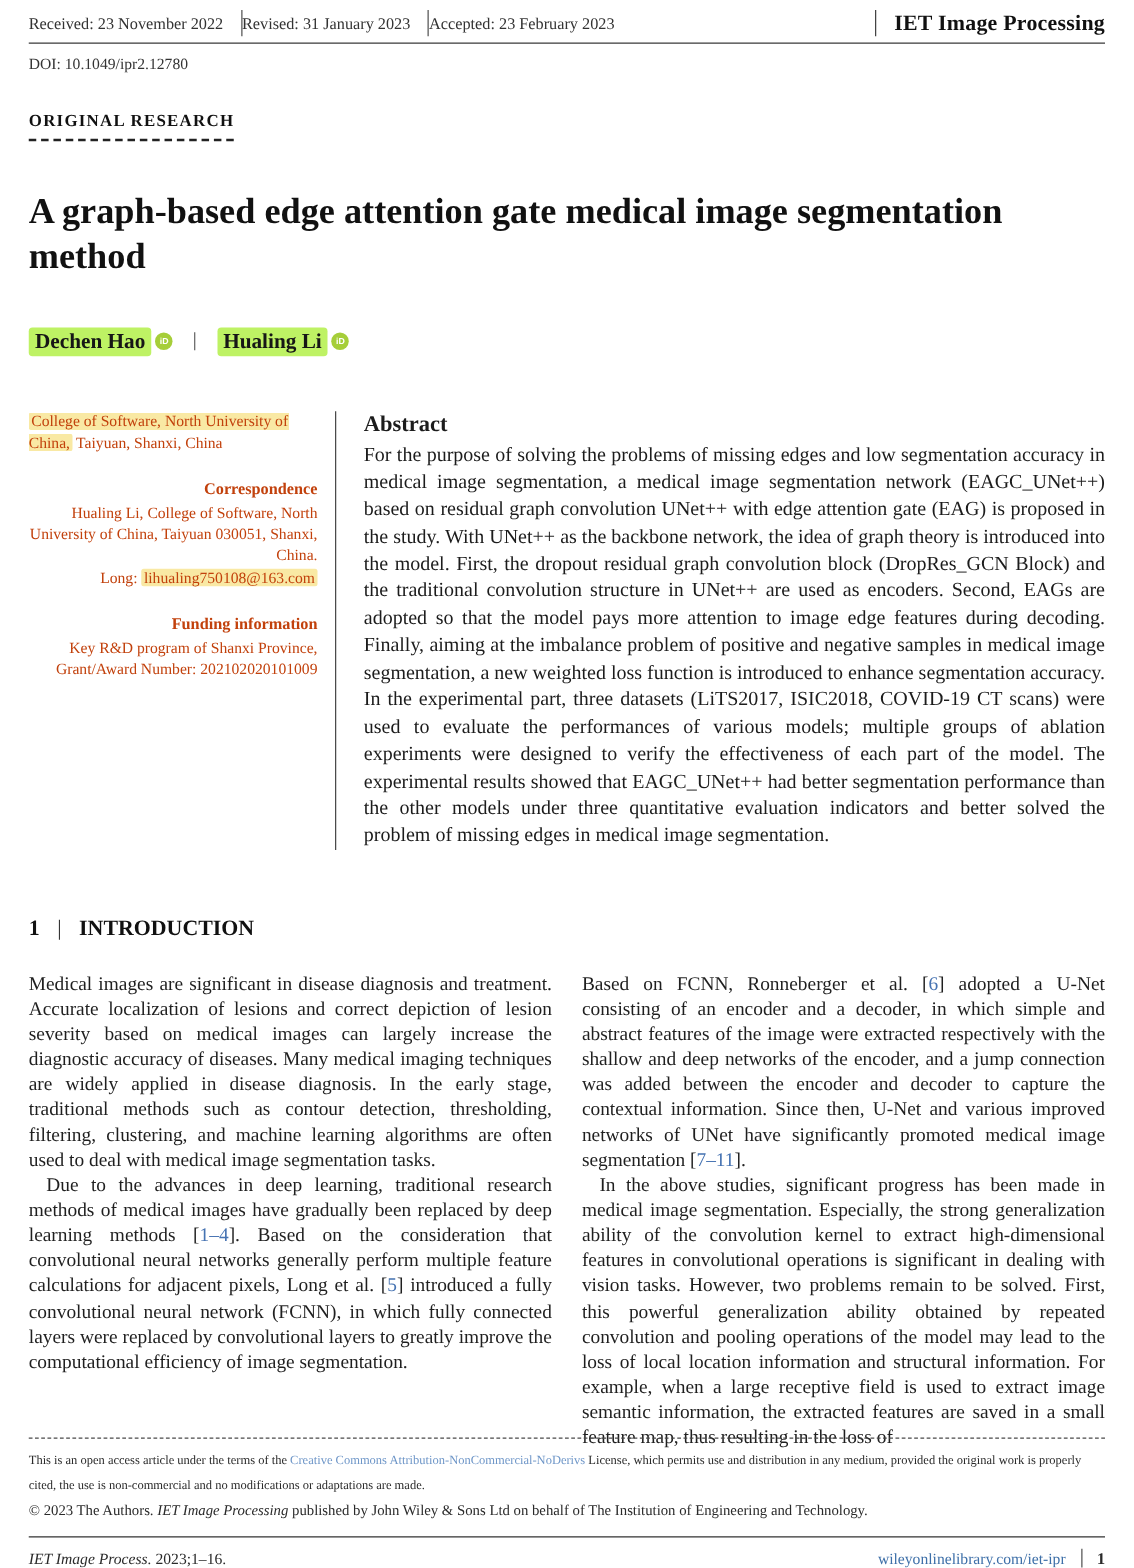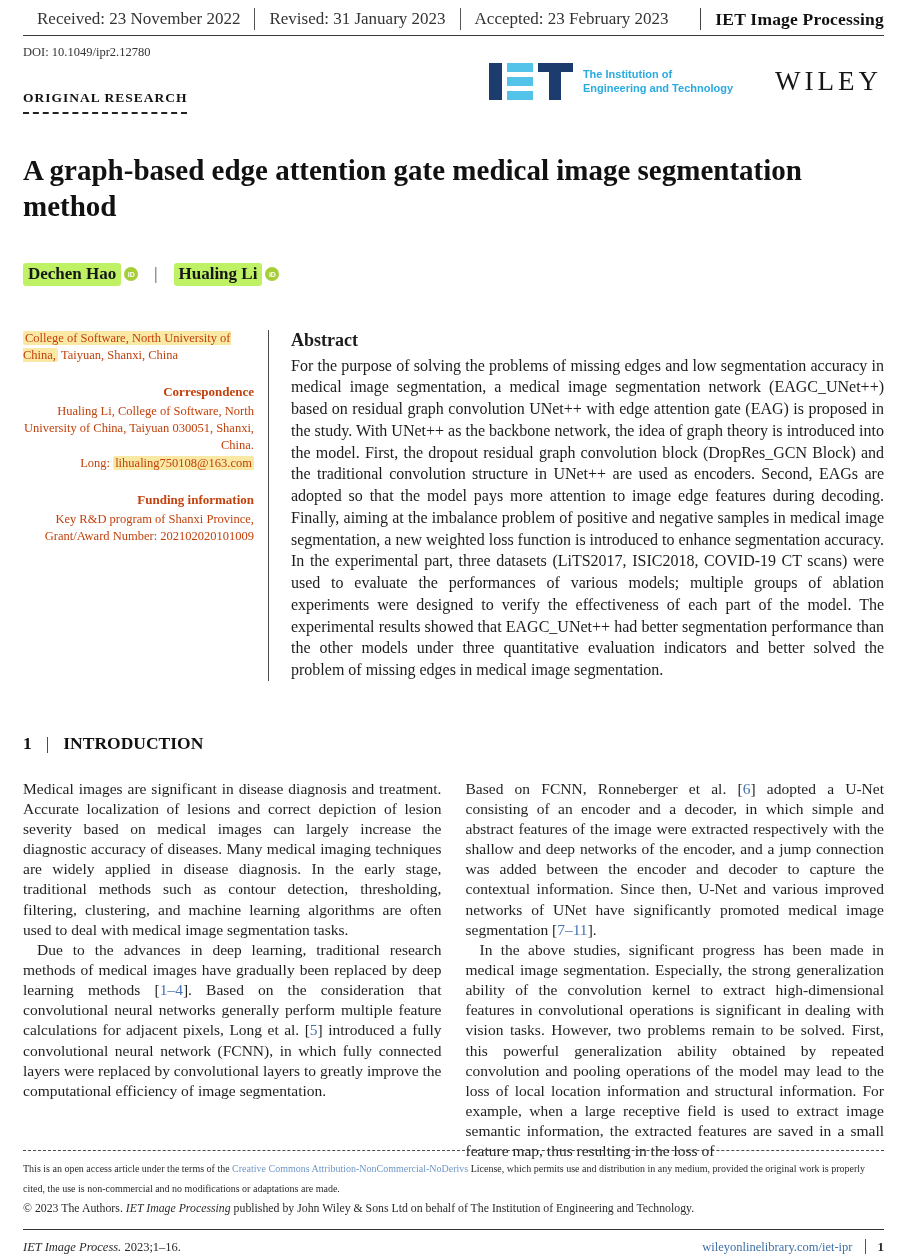--- a/index.html
+++ b/index.html
@@ -6,21 +6,21 @@
   html,body { background:#ffffff; }
   body {
     width:907px; height:1254px; position:relative; overflow:hidden;
     font-family:"Liberation Serif", serif; color:#1c1c1c;
   }
   .page { padding:8px 23px 0 23px; position:relative; }
 
   
   .top-row { display:flex; align-items:stretch; border-bottom:1px solid #3a3a3a; padding-bottom:5px; }
   .dates { display:flex; align-items:center; flex:1; }
-  .date-cell { font-size:17px; color:#333; padding:1px 14px 1px 0;margin-left:14px; }
+  .date-cell { font-size:13px; color:#333; padding:1px 14px 1px 0; }
   .date-sep { width:1px; background:#555; align-self:stretch; }
   .journal-box { border-left:1px solid #444; padding-left:14px; display:flex; align-items:center; }
   .journal-name { font-size:17.5px; font-weight:bold; letter-spacing:.2px; color:#111; }
 
   
   .doi-row { display:flex; margin-top:9px; }
   .doi-left { flex:1; }
   .doi { font-size:12.5px; color:#333; }
   .article-type { margin-top:30px; font-size:13.5px; font-weight:bold; letter-spacing:1px; color:#111;
                   display:inline-block; border-bottom:2px dashed #222; padding-bottom:6px; }
@@ -98,41 +98,20 @@
     <div class="journal-box">
       <span class="journal-name">IET Image Processing</span>
     </div>
   </div>
 
   <div class="doi-row">
     <div class="doi-left">
       <div class="doi">DOI: 10.1049/ipr2.12780</div>
       <div class="article-type">ORIGINAL RESEARCH</div>
     </div>
-    <div class="logos">
-      <div class="iet-logo">
-        <div class="iet-letters">
-          <div class="iet-i"></div>
-          <div class="iet-e">
-              <div></div>
-              <div></div>
-              <div></div>
-            </div>
-          <div class="iet-t">
-              <div class="bar"></div>
-              <div class="stem"></div>
-            </div>
-        </div>
-        <div class="iet-text">
-          <div>The Institution of</div>
-          <div>Engineering and Technology</div>
-        </div>
-      </div>
-      <div class="wiley">WILEY</div>
-    </div>
   </div>
 
   <h1 class="title">A graph-based edge attention gate medical image segmentation method</h1>
 
   <div class="authors">
     <span class="author-name">Dechen Hao</span>
       <span class="orcid">iD</span>
     <span class="author-sep">|</span>
     <span class="author-name">Hualing Li</span>
       <span class="orcid">iD</span>

